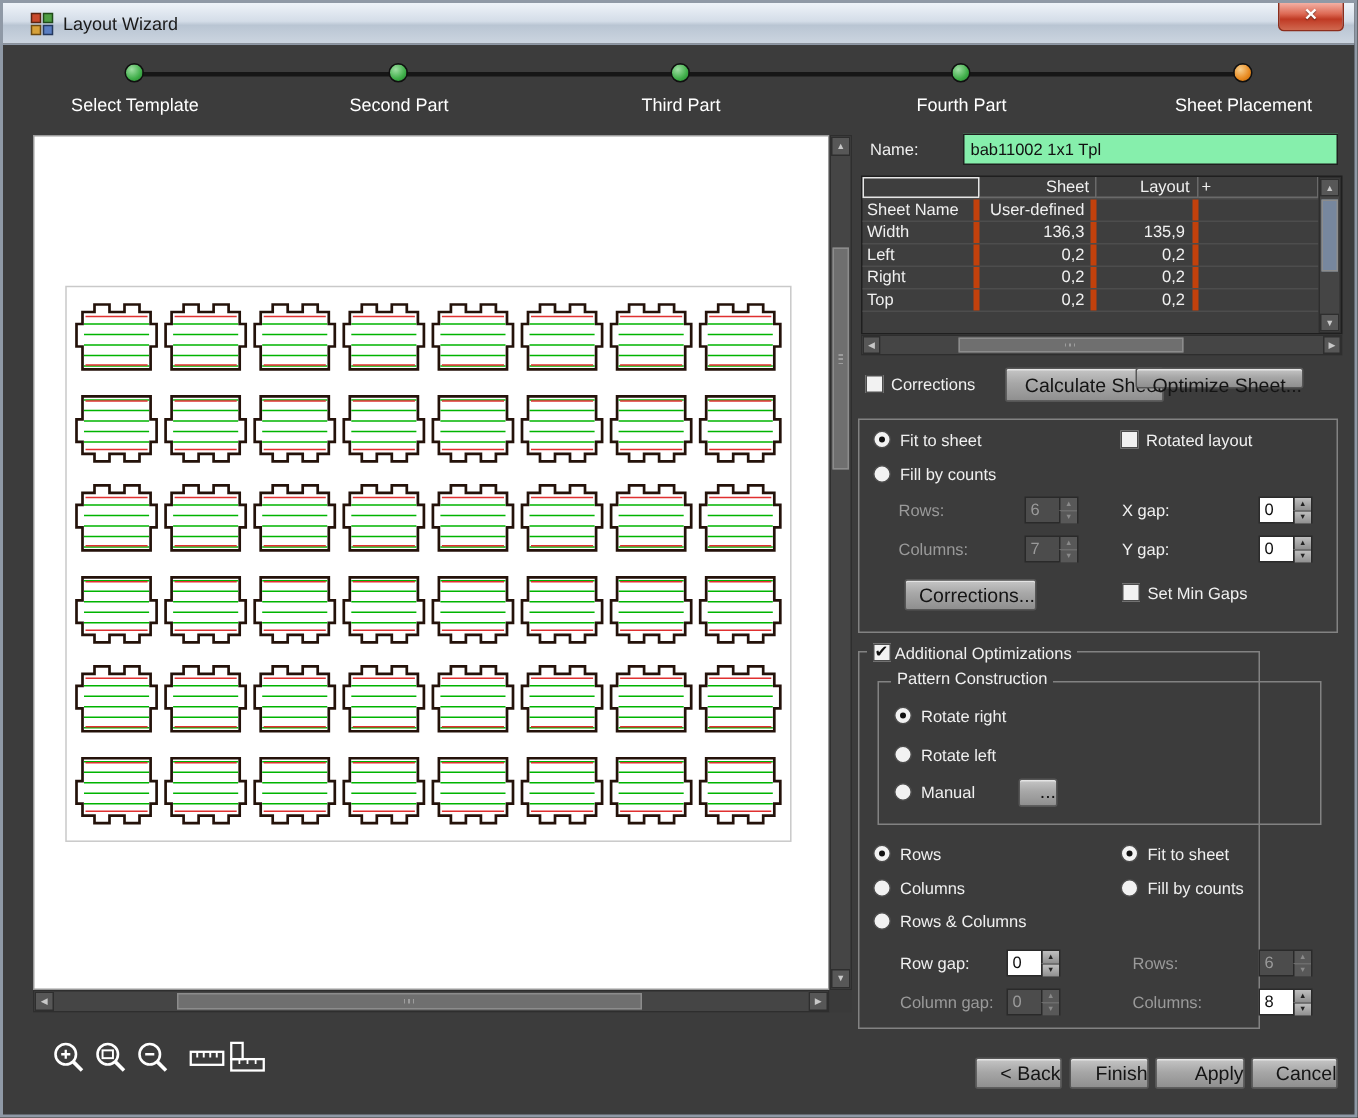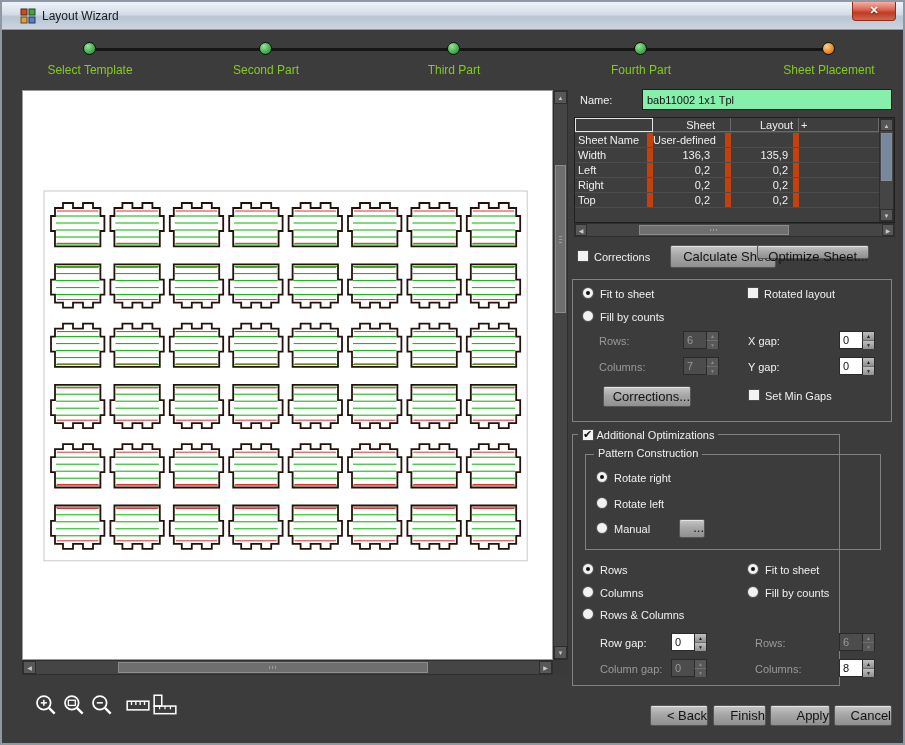--- a/index.html
+++ b/index.html
@@ -16,21 +16,21 @@
              border:1px solid #8c2d1c;border-top:none;border-radius:0 0 4px 4px;
              color:#fff;font-size:11px;text-align:center;line-height:17px;font-weight:bold;
              text-shadow:0 1px 1px rgba(0,0,0,.55)}
   
   .step-line{position:absolute;top:46px;left:88px;width:739px;height:3px;background:#161616}
   .step{position:absolute;top:40px;width:0}
   .dot{position:absolute;left:-7px;top:0;width:13px;height:13px;border-radius:50%;border:1px solid #101010}
   .dot.done{background:radial-gradient(circle at 35% 30%,#9fdfa3,#3fae49 60%,#237a2c)}
   .dot.cur{background:radial-gradient(circle at 35% 30%,#f7cf8d,#e8891f 60%,#b3650e)}
   .step-label{position:absolute;top:21px;left:0;transform:translateX(-50%);white-space:nowrap;
-              color:#84cc16;font-size:12px}
+              color:#ffffff;font-size:12px}
   
   .canvas-white{position:absolute;left:20px;top:88px;width:531px;height:570px;background:#ffffff;
                 border:1px solid #9b9b9b}
   .sb{position:absolute;background:#454545;border:1px solid #2e2e2e}
   .sb-btn{position:absolute;background:#575757;color:#c8c8c8;font-size:6px;text-align:center;
           line-height:13px;border:1px solid #2e2e2e}
   .sb-thumb{position:absolute;background:#6f6f6f;border:1px solid #8c8c8c}
   .grip-h{position:absolute;left:50%;top:3px;bottom:3px;width:8px;transform:translateX(-50%);
           background:repeating-linear-gradient(90deg,#9d9d9d 0 1px,transparent 1px 3px)}
   .grip-v{position:absolute;top:50%;left:3px;right:3px;height:8px;transform:translateY(-50%);
@@ -38,23 +38,23 @@
   
   .tool{position:absolute;width:26px;height:26px}
   
   .lbl{position:absolute;white-space:nowrap;color:#f0f0f0}
   .lbl.dis{color:#9a9a9a}
   .txtinput{position:absolute;background:#86efac;border:1px solid #1f1f1f;color:#111;
             font-size:11px;font-family:"Liberation Sans",sans-serif;padding:0 4px}
   
   .grid{position:absolute;left:572px;top:115px;width:321px;height:106px;background:#3e3e3e;border:1px solid #1f1f1f}
   .grow{display:flex;height:15px;border-bottom:1px solid #4d4d4d}
-  .gcell{border-right:6px solid #c2410c;overflow:hidden;white-space:nowrap;line-height:14px;font-size:11px}
+  .gcell{border-right:4px solid #c2410c;overflow:hidden;white-space:nowrap;line-height:14px;font-size:11px}
   .gc0{width:78px;padding-left:3px}
-  .gc1{width:78px;text-align:right;padding-right:15px}
+  .gc1{width:78px;text-align:right;padding-right:4px}
   .gc2{width:68px;text-align:right;padding-right:5px}
   .gc3{width:80px;padding-left:2px;border-right:none}
   .ghead .gcell{border-right:1px solid #6a6a6a;border-bottom:1px solid #6a6a6a}
   .ghead .hl{border:1px solid #e6e6e6}
   
   .btn{position:absolute;background:linear-gradient(#c6c6c6,#a7a7a7 45%,#8f8f8f);
        border:1px solid #565656;border-radius:2px;color:#141414;font-size:13px;
        text-align:right;font-family:"Liberation Sans",sans-serif;
        box-shadow:inset 0 1px 0 rgba(255,255,255,.55)}
   

